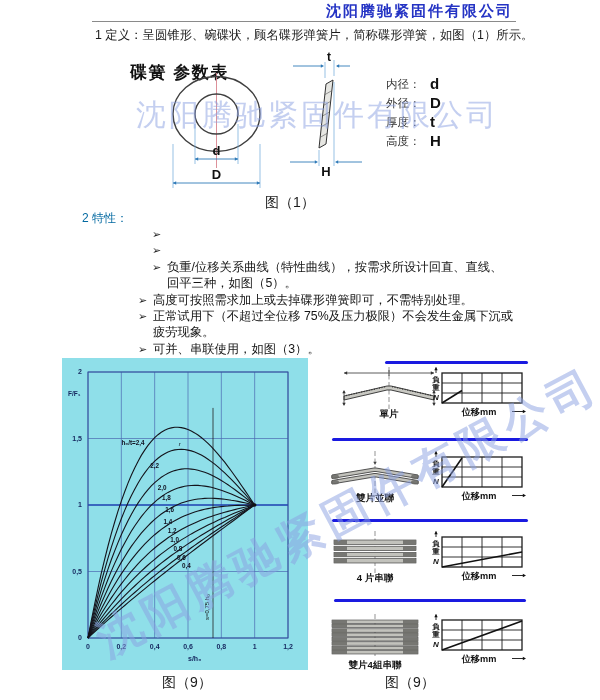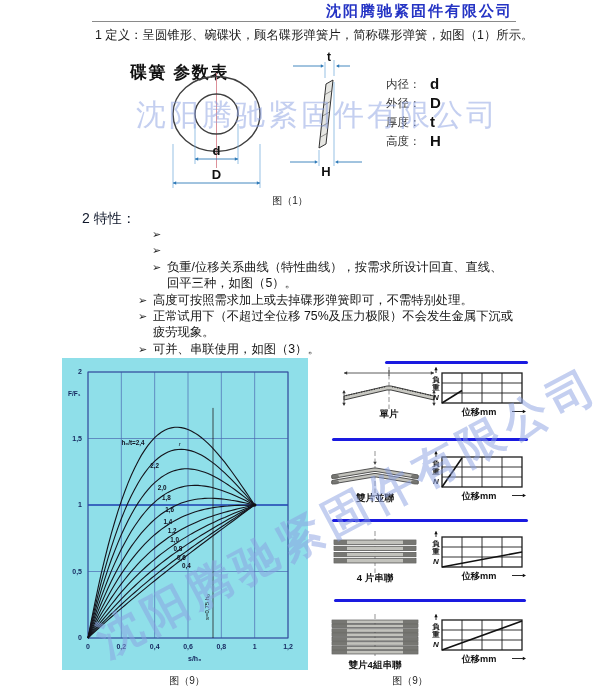--- a/index.html
+++ b/index.html
@@ -3,25 +3,25 @@
 <meta charset="utf-8">
 <style>
   html,body{margin:0;padding:0;background:#ffffff;}
   body, text, div{font-family:"Liberation Sans","DejaVu Sans",sans-serif;}
   .page{position:relative;width:600px;height:700px;background:#fff;overflow:hidden;}
   .company{position:absolute;left:95px;top:2px;width:418px;text-align:right;
     font-family:"Liberation Serif","DejaVu Serif",serif;font-weight:bold;
     font-size:15px;letter-spacing:2px;color:#2433c4;}
   .header-rule{position:absolute;left:92px;top:21px;width:424px;height:1px;background:#8a8a8a;}
   .def-line{position:absolute;left:95px;top:27px;width:480px;font-size:12.4px;color:#1b1b1b;}
-  .fig-caption{position:absolute;font-size:10px;color:#1b1b1b;text-align:center;}
+  .fig-caption{position:absolute;font-size:14px;color:#1b1b1b;text-align:center;}
   .cap1{left:240px;top:194px;width:100px;}
   .cap2{left:125px;top:674px;width:124px;}
   .cap3{left:360px;top:674px;width:100px;}
-  .features-heading{position:absolute;left:82px;top:210px;font-size:14px;color:#0f172a;}
+  .features-heading{position:absolute;left:82px;top:210px;font-size:12px;color:#0369a1;}
   .bullets{position:absolute;left:138px;top:226px;width:420px;}
   .bullet{display:flex;align-items:flex-start;font-size:12.3px;line-height:16.4px;color:#151515;}
   .bullet .mk{width:15px;flex:0 0 15px;font-size:11px;color:#222;}
   .bullet.ind1{padding-left:14px;}
   .bullet.ind1 .tx{width:346px;}
   .bullet.ind0 .tx{width:368px;}
   .chart-wrap{position:absolute;left:62px;top:358px;width:246px;height:312px;}
   .fig1-wrap{position:absolute;left:88px;top:52px;width:392px;height:152px;}
   .fig3-row{position:absolute;left:318px;width:240px;height:58px;}
   .divider{position:absolute;height:3px;background:#1a1ae0;border-radius:2px;}

